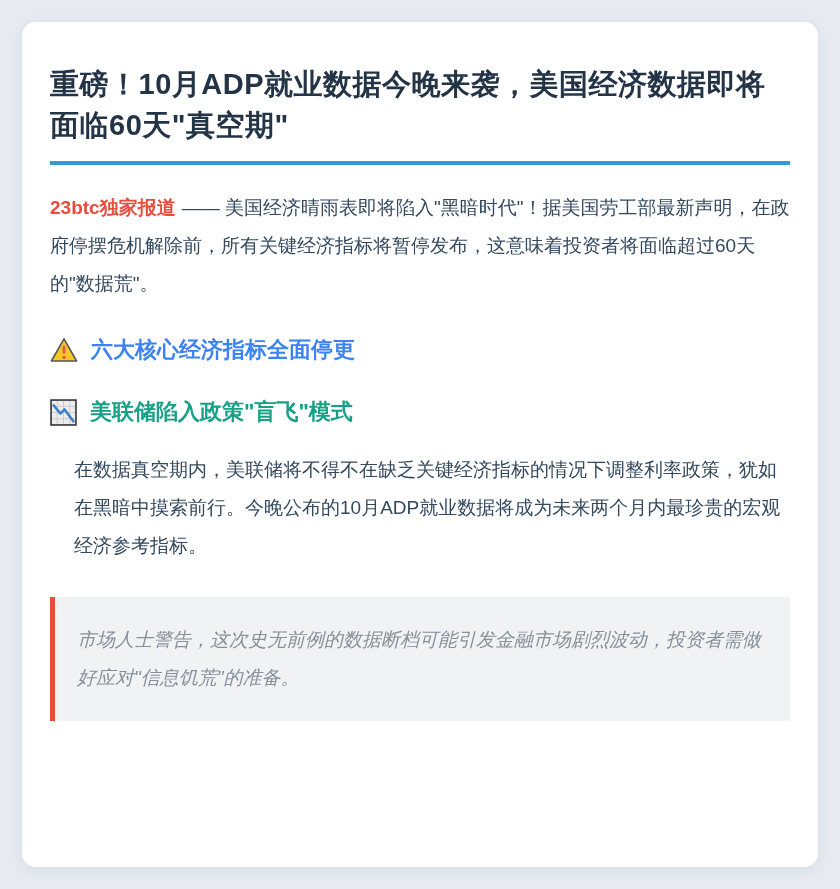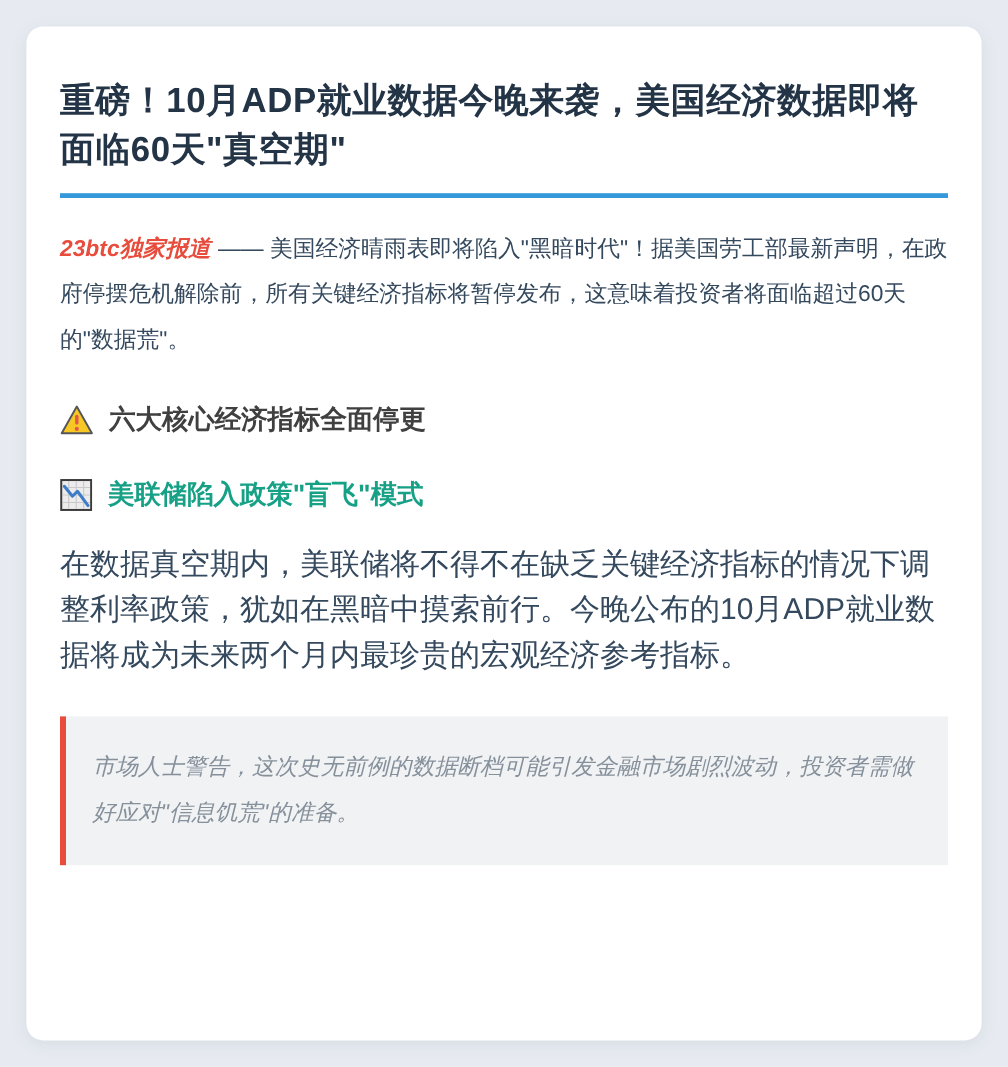--- a/index.html
+++ b/index.html
@@ -33,31 +33,30 @@
   .lead {
     margin-top: 24px;
     font-size: 19px;
     line-height: 38px;
     color: #34495e;
   }
   .lead .source-label {
     color: #e74c3c;
     font-weight: bold;
     margin-right: 6px;
-    font-style: italic;
   }
   .section-heading {
     display: flex;
     align-items: center;
     gap: 13px;
     margin-top: 32px;
     font-size: 22px;
     font-weight: bold;
   }
-  .section-heading.blue { color: #404040; }
+  .section-heading.blue { color: #3b82f6; }
   .section-heading.teal { color: #16a085; }
   .section-heading .icon { display: inline-flex; flex: 0 0 auto; }
   .impact-list {
     list-style: none;
     margin-top: 22px;
   }
   .impact-list li {
     position: relative;
     padding-left: 31px;
     font-size: 19px;
@@ -75,23 +74,24 @@
     border-radius: 50%;
     background: #34495e;
   }
   .impact-list .keyword {
     color: #e74c3c;
     font-weight: bold;
     margin-right: 4px;
   }
   .body-text {
     margin-top: 24px;
-    font-size: 25px;
+    font-size: 19px;
     line-height: 38px;
     color: #34495e;
+    margin-left: 24px;
   }
   .quote {
     margin-top: 32px;
     background: #f1f2f4;
     border-left: 5px solid #e74c3c;
     padding: 24px 24px 24px 22px;
     font-style: italic;
     font-size: 19px;
     line-height: 38px;
     color: #85909b;

